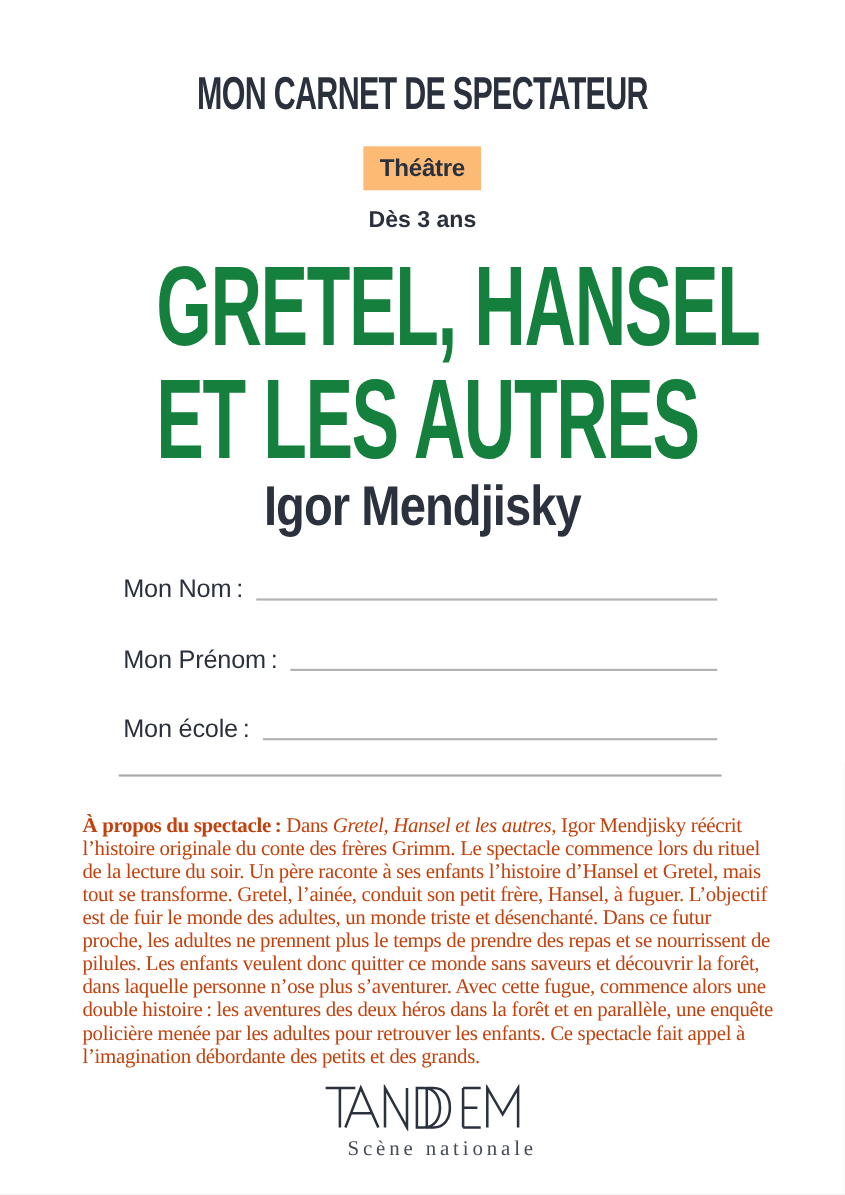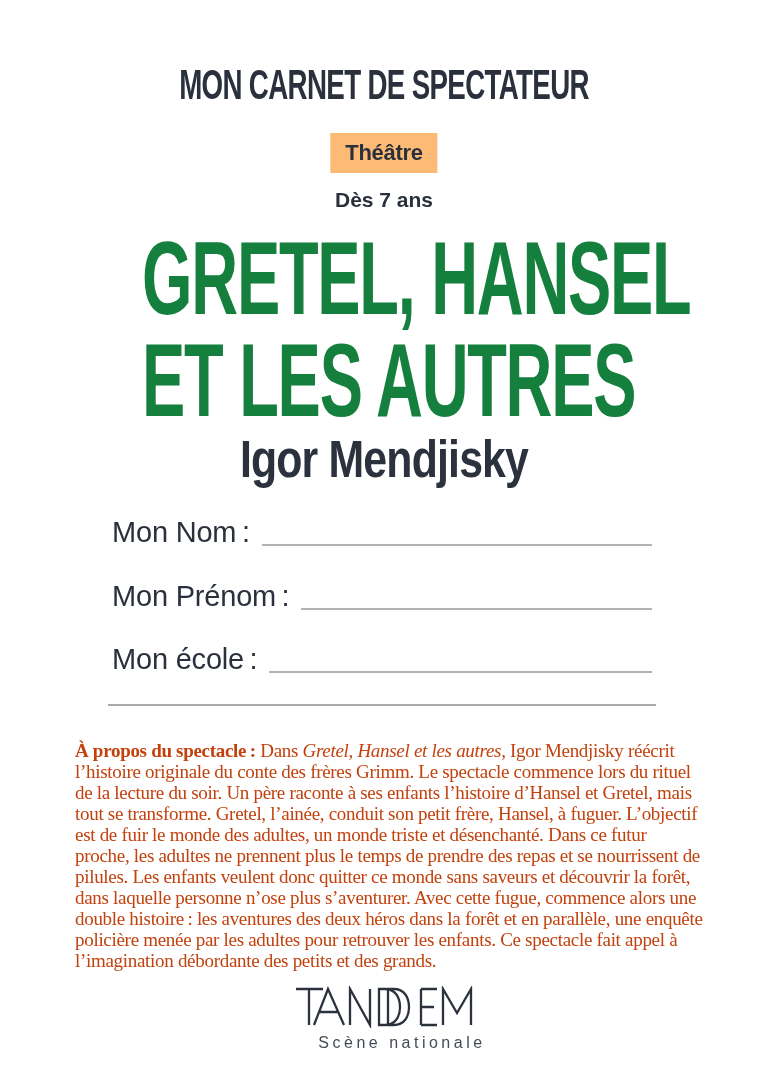--- a/index.html
+++ b/index.html
@@ -88,21 +88,21 @@
     left: 112px;
     width: 540px;
     height: 30px;
     display: flex;
     align-items: flex-end;
   }
   .row1 { top: 519px; }
   .row2 { top: 583px; }
   .row3 { top: 646px; }
   .flabel {
-    font-size: 29px;
+    font-size: 23px;
     font-weight: 500;
     letter-spacing: -0.2px;
     color: #2a313d;
     white-space: nowrap;
   }
   .wline {
     flex: 1;
     height: 0;
     margin-left: 12px;
     margin-bottom: 3px;
@@ -130,39 +130,39 @@
   .about strong { font-weight: 700; }
   .about em { font-style: italic; }
   .logo {
     position: absolute;
     top: 986px; left: 0; width: 768px;
     text-align: center;
   }
   .logo svg { display: block; margin: 0 auto; }
   .tagline {
     margin-top: 6px;
-    font-family: Liberation Sans, sans-serif;
-    font-size: 16px;
+    font-family: Liberation Serif, serif;
+    font-size: 19px;
     letter-spacing: 3.5px;
     color: #454c55;
     margin-left: 36px;
   }
 </style>
 </head>
 <body>
 
 <div class="page">
 
   <div class="kicker">MON CARNET DE SPECTATEUR</div>
 
   <div class="badge">
     <span>Théâtre</span>
   </div>
 
-  <div class="age">Dès 7 ans</div>
+  <div class="age">Dès 3 ans</div>
 
   <h1 class="title">
     <span class="tline">GRETEL, HANSEL</span>
     <span class="tline">ET LES AUTRES</span>
   </h1>
 
   <div class="author">Igor Mendjisky</div>
 
   <div class="form-row row1">
     <span class="flabel">Mon Nom :</span>

